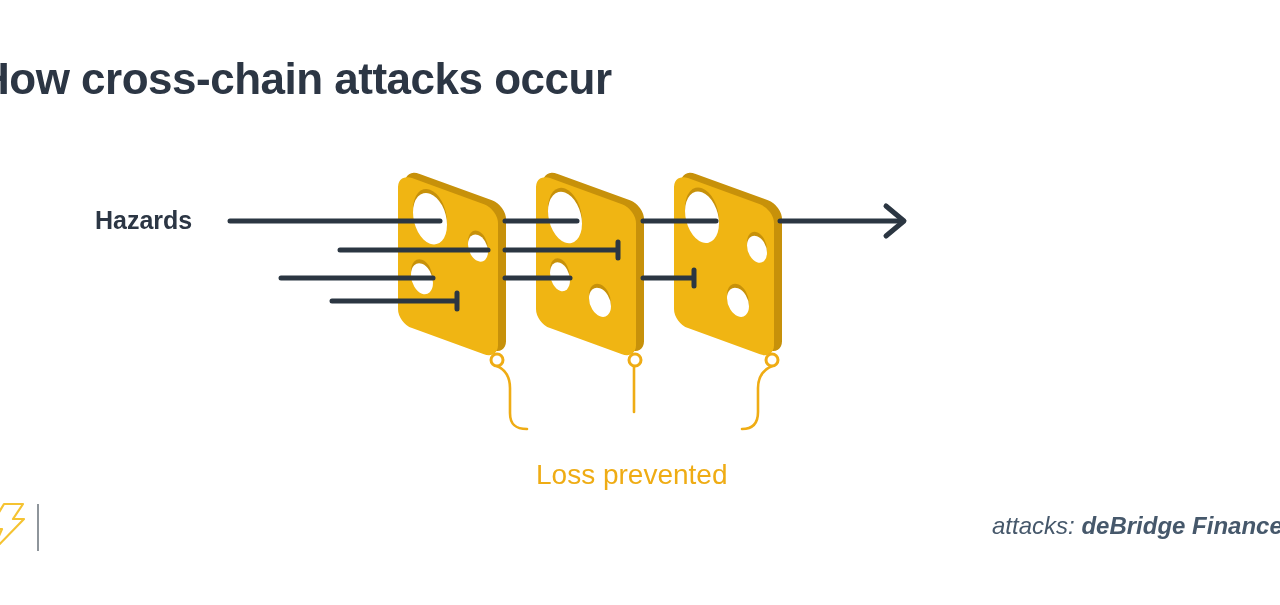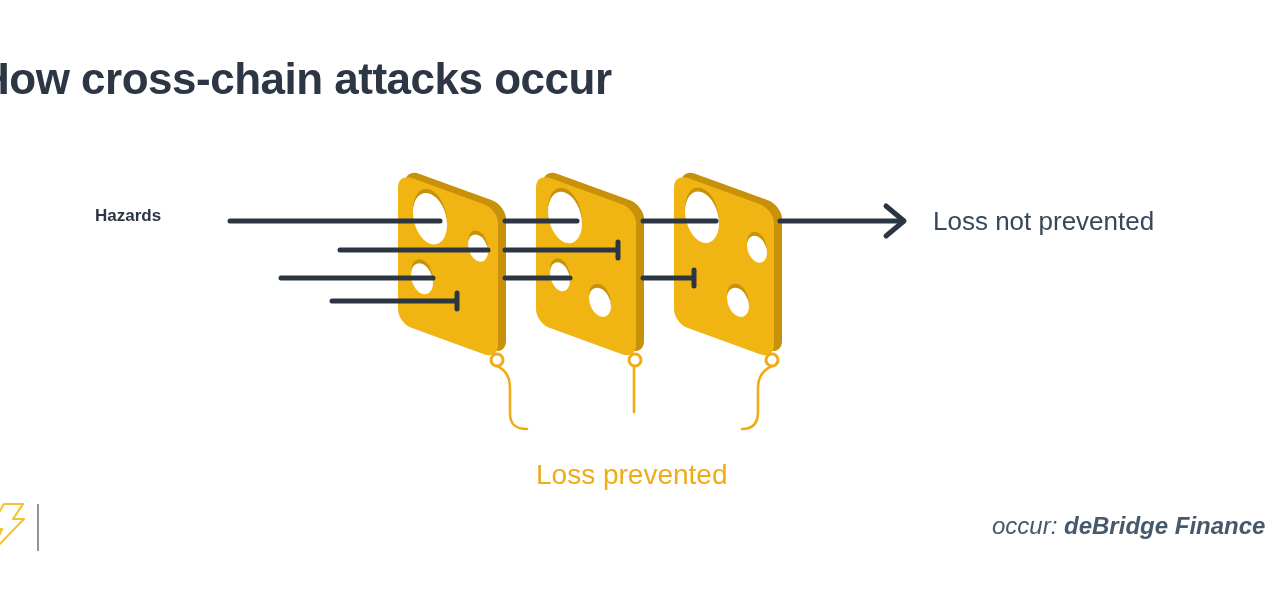--- a/index.html
+++ b/index.html
@@ -15,21 +15,21 @@
   .side{fill:#c7910a;}
   .face{fill:#f0b513;}
   .holeShadow{fill:#c7910a;}
   .hole{fill:#ffffff;}
   .hline line,.hline polyline{
     stroke:#2b3642;stroke-width:5;stroke-linecap:round;stroke-linejoin:round;fill:none;
   }
   .connector path{stroke:#efac14;stroke-width:2.6;fill:none;stroke-linecap:round;}
   .connector circle{fill:#ffffff;stroke:#efac14;stroke-width:3;}
   .label{position:absolute;white-space:nowrap;color:#2c3644;}
-  #hazards-label{left:95px;top:206px;font-size:17px;font-weight:700;}
+  #hazards-label{left:95px;top:206px;font-size:25px;font-weight:700;}
   #loss-not-prevented-label{left:933px;top:206px;font-size:26px;font-weight:400;color:#36485a;}
   #loss-prevented-label{left:536px;top:415px;font-size:28px;font-weight:400;color:#efac14;margin-top:44px;}
   #footer-logo{position:absolute;left:-18px;top:501px;}
   #footer-logo path{fill:none;stroke:#f5c332;stroke-width:2.2;stroke-linejoin:round;}
   #footer-divider{position:absolute;left:37px;top:504px;width:2px;height:47px;background:#8e959b;}
   #site-label{position:absolute;left:60px;top:511px;font-size:21.5px;color:#7d8790;letter-spacing:0.3px;}
   #source-line{
     position:absolute;left:992px;top:512px;white-space:nowrap;
     font-style:italic;font-size:24px;color:#46586b;
   }
@@ -102,25 +102,24 @@
       <path d="M497 366 C506 370 510 377 510 388 L510 413 C510 425 516 429 527 429"></path>
       <path d="M634 367 L634 412"></path>
       <path d="M772 366 C763 370 758 377 758 388 L758 412 C758 424 752 429 742 429"></path>
       <circle cx="497" cy="360" r="6"></circle>
       <circle cx="635" cy="360" r="6"></circle>
       <circle cx="772" cy="360" r="6"></circle>
     </g>
   </svg>
 
   <span id="hazards-label" class="label">Hazards</span>
-  <span id="loss-not-prevented-label" class="label">Loss not prevented</span>
   <span id="loss-prevented-label" class="label">Loss prevented</span>
 
   <svg id="footer-logo" width="46" height="54" viewBox="0 0 46 54" xmlns="http://www.w3.org/2000/svg">
     <path d="M22 3 L41 3 L31 18 L42 18 L10 51 L20 28 L7 28 Z"></path>
   </svg>
   <div id="footer-divider"></div>
   <div id="source-line">
-    <span>occur:</span>
+    <span>attacks:</span>
     <b>deBridge Finance</b>
   </div>
 
 </div>
 
 </body></html>

